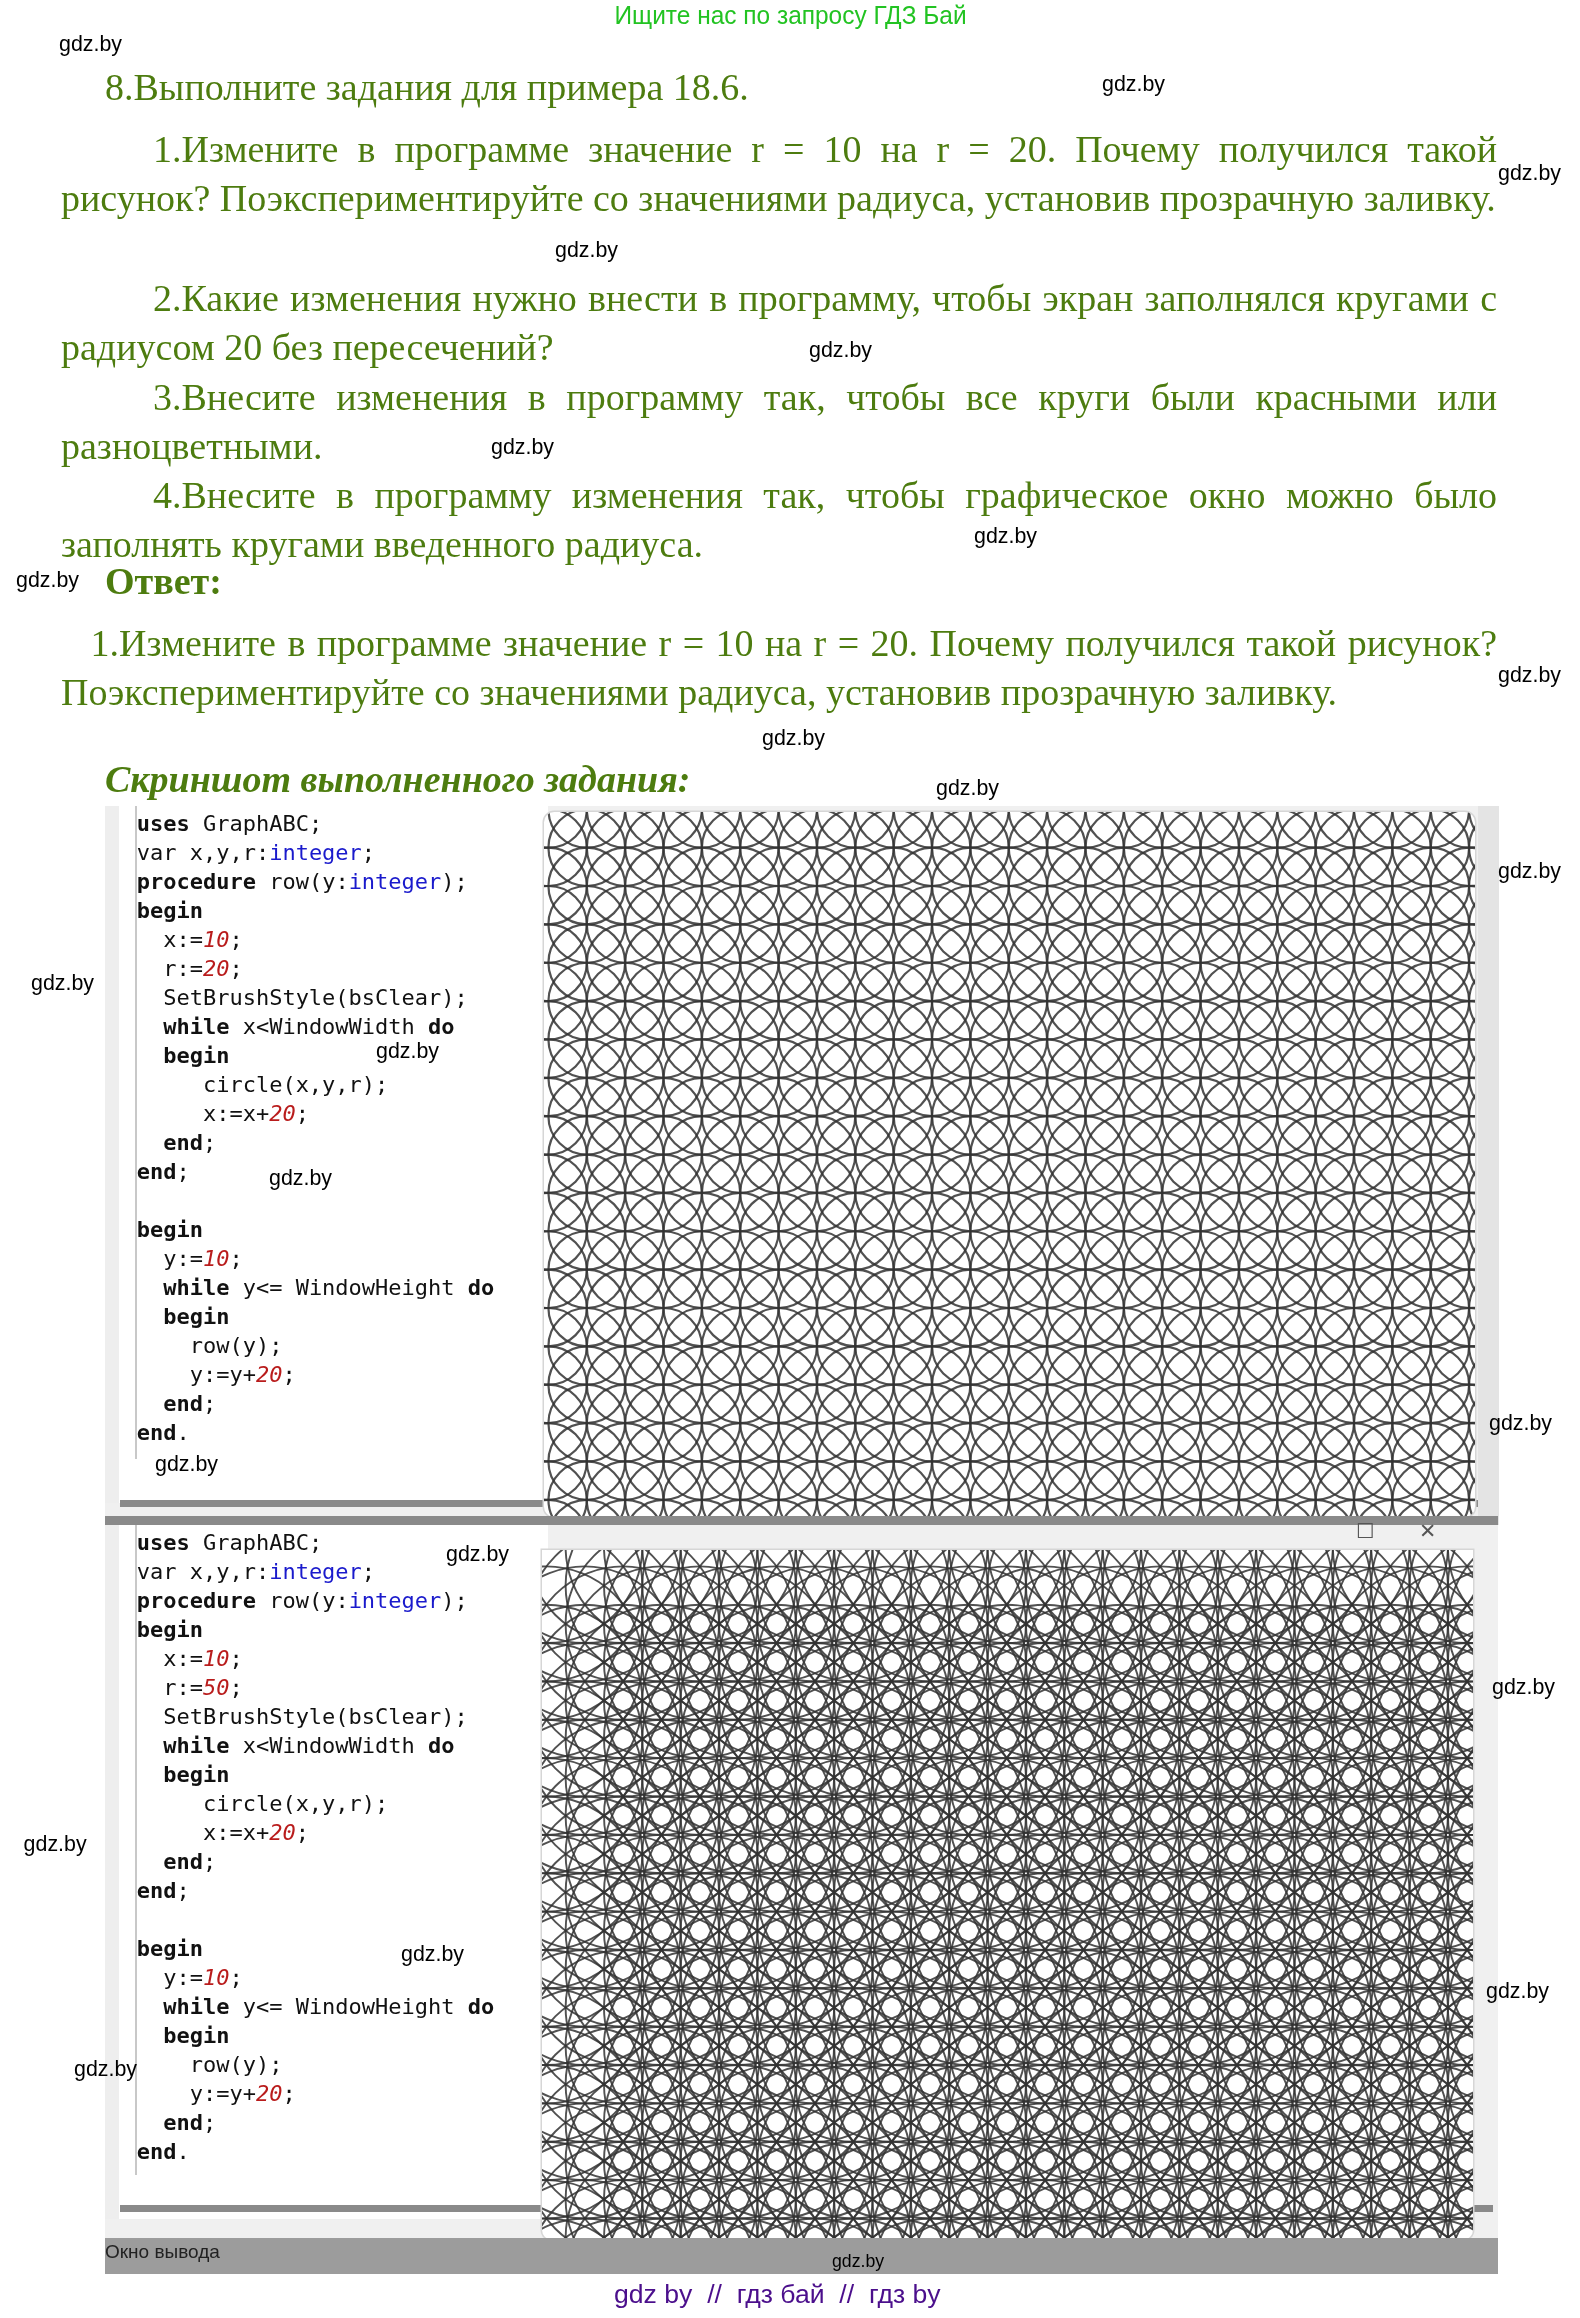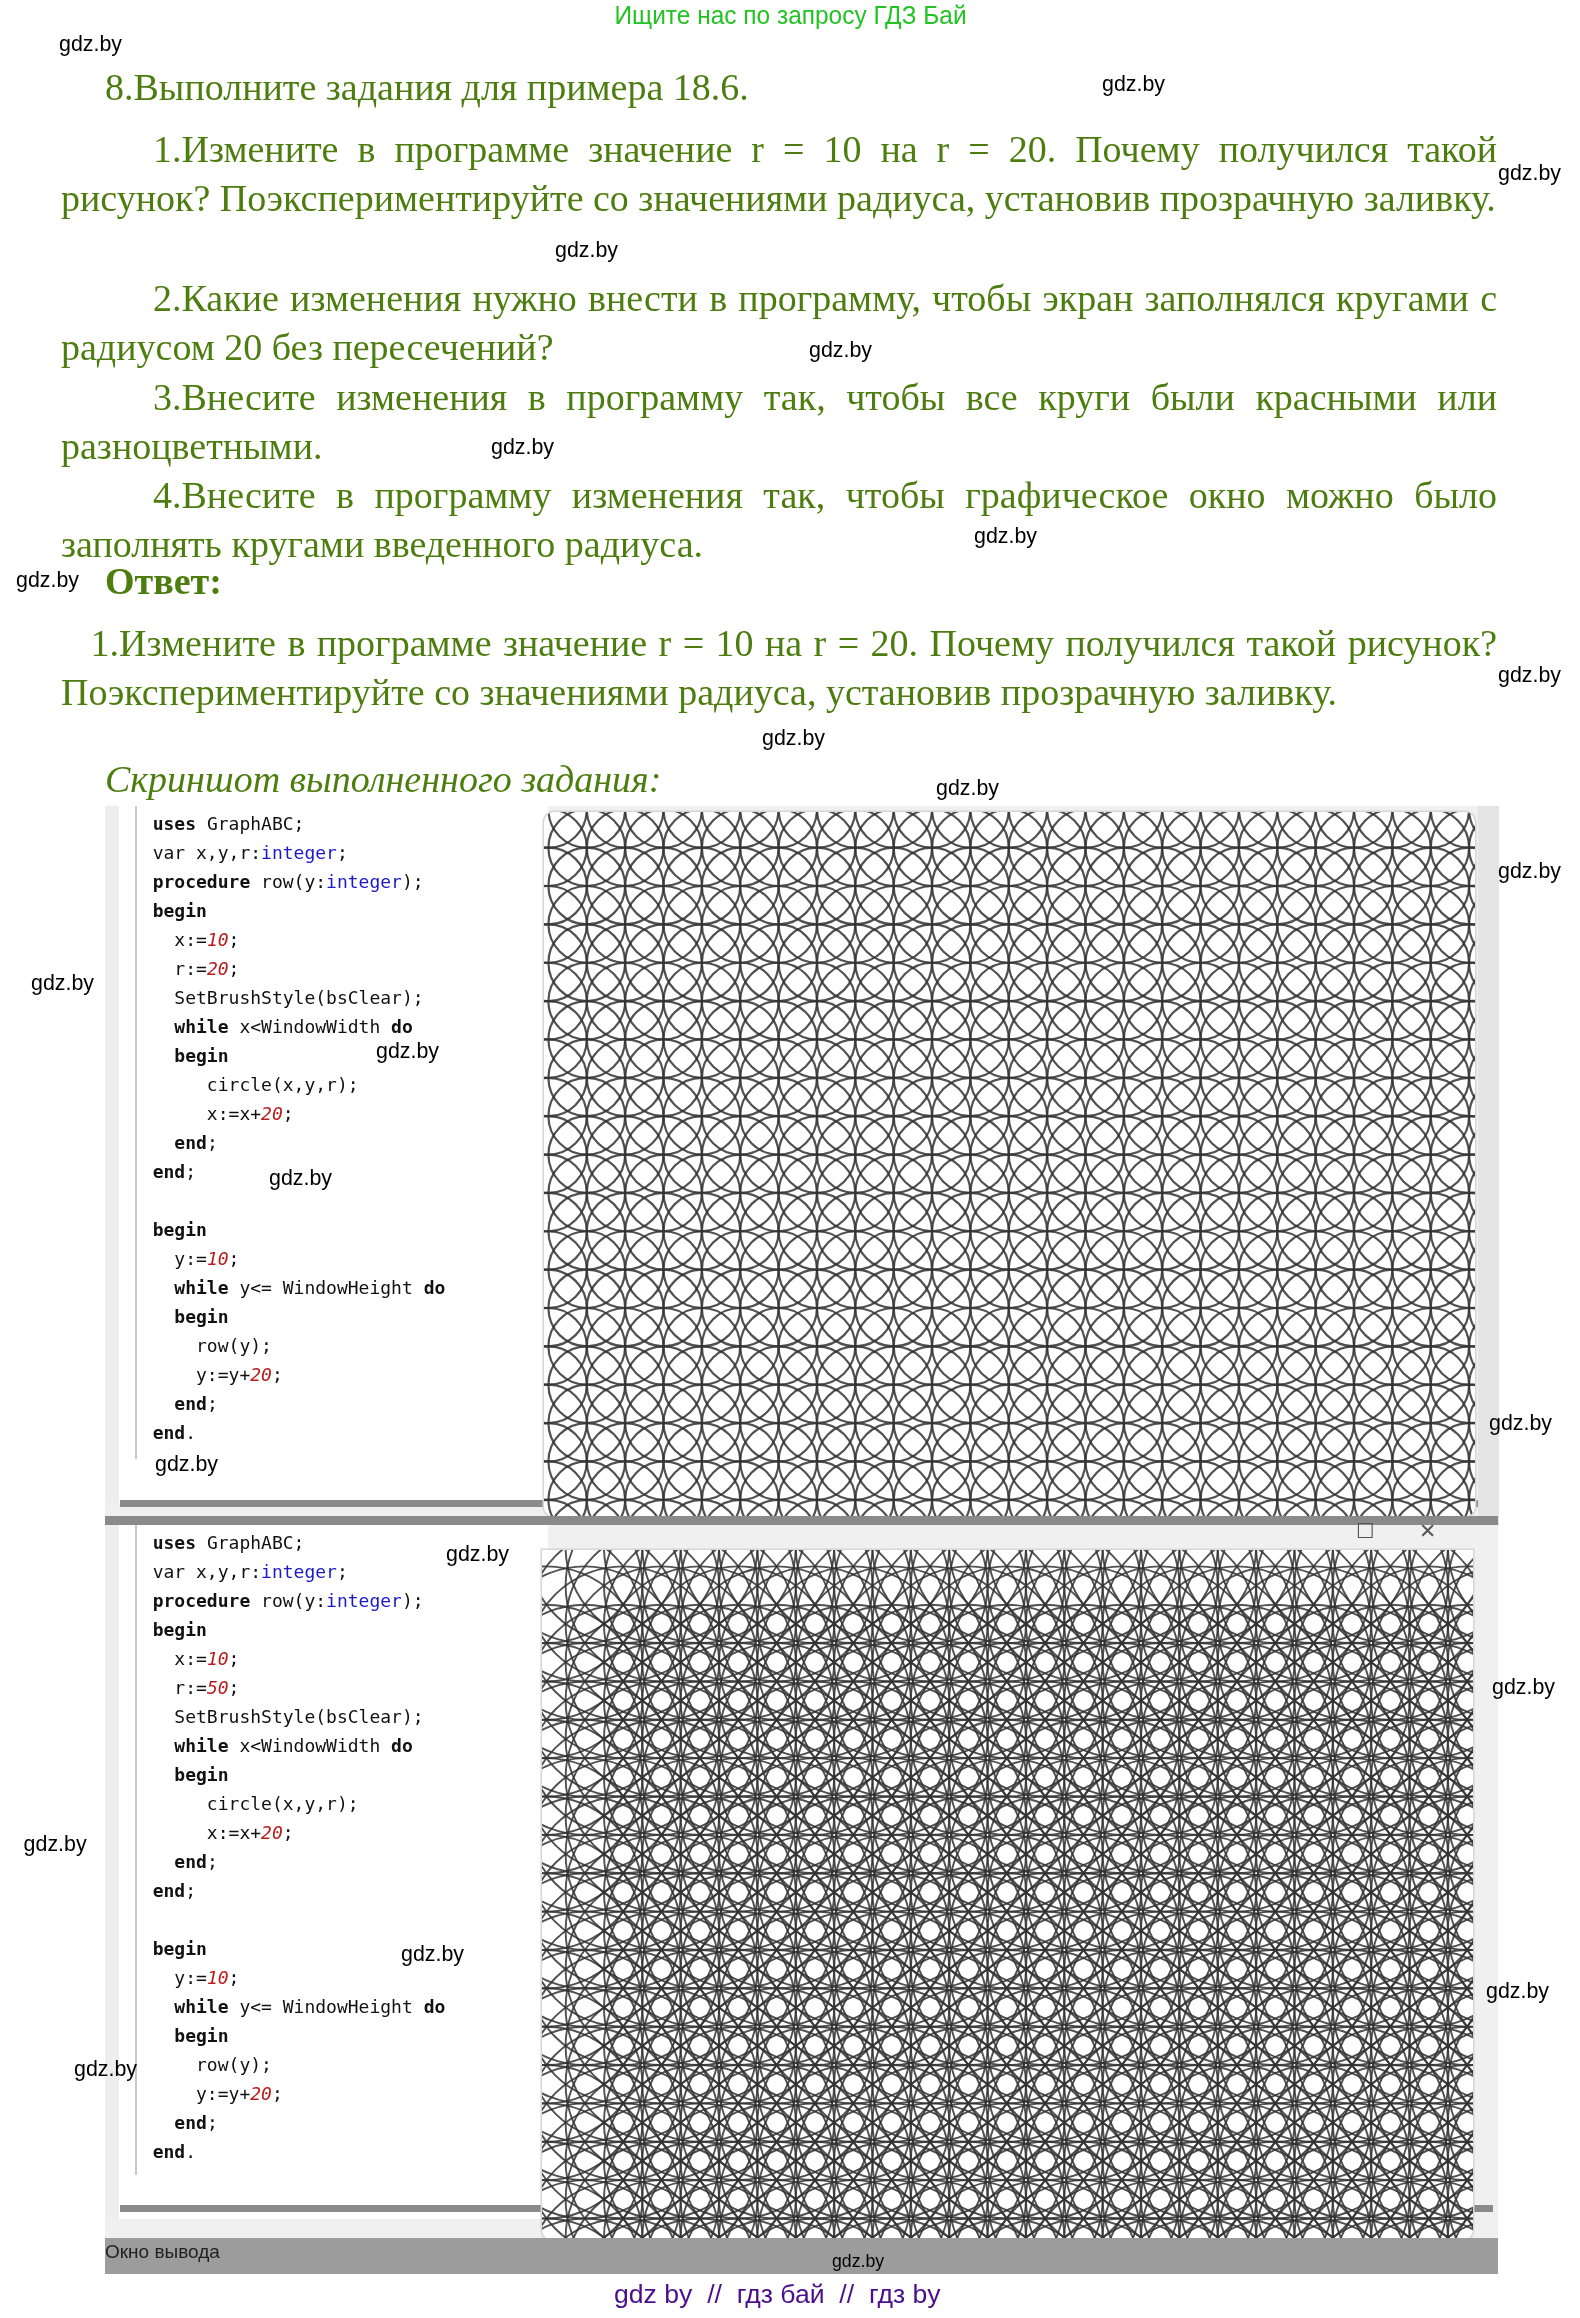--- a/index.html
+++ b/index.html
@@ -9,27 +9,27 @@
   .mono { font-family: "DejaVu Sans Mono", "Liberation Mono", monospace; }
   .abs { position:absolute; }
 
   #top-banner { left:0; width:1581px; top:0; text-align:center; font-size:26.6px; color:#22c322; transform:scaleX(0.92); }
   .wm { font-size:21.4px; color:#000; font-family:"Liberation Sans","DejaVu Sans",sans-serif; position:absolute; white-space:nowrap; }
 
   .para { position:absolute; left:61px; width:1436px; font-size:38px; line-height:49px; text-align:justify;margin-top:8px; }
   .indent { text-indent:92px; }
   .heading { position:absolute; font-size:38px; }
   .bold { font-weight:bold; }
-  .italic-bold { font-style:italic; font-weight:normal; }
+  .italic-bold { font-style:italic; font-weight:bold; }
 
   
   .ide { position:absolute; left:105px; width:1393px; background:#f0f0f0; }
   .editor { position:absolute; left:0; top:0; width:443px; background:#fff; border-left:14.8px solid #eeeeee; box-sizing:border-box; }
   .editor-gutter-line { position:absolute; left:16px; top:0; bottom:44px; width:1.5px; background:#c8c8c8; }
-  .code { position:absolute; left:17.7px; top:3px; font-size:18px; line-height:29px; white-space:pre; color:#111;margin-left:16px; }
+  .code { position:absolute; left:17.7px; top:3px; font-size:22px; line-height:29px; white-space:pre; color:#111; }
   .kw { font-weight:bold; color:#111; }
   .ty { color:#1a1acc; }
   .num { color:#b91c1c;font-style:italic; }
   .hscroll { position:absolute; left:14.8px; height:7.4px; background:#8a8a8a; }
   .graph-win { position:absolute; background:#fff; border-radius:10.3px; overflow:hidden; box-shadow:0 0 0 1.5px #d6d6d6; }
   .status-bar { position:absolute; background:#9c9c9c; }
   .status-text { position:absolute; font-size:19px; color:#222; }
   .titlebar-strip { position:absolute; background:#8a8a8a; }
   .win-buttons { position:absolute; font-size:20.7px; color:#555; }
 </style>

